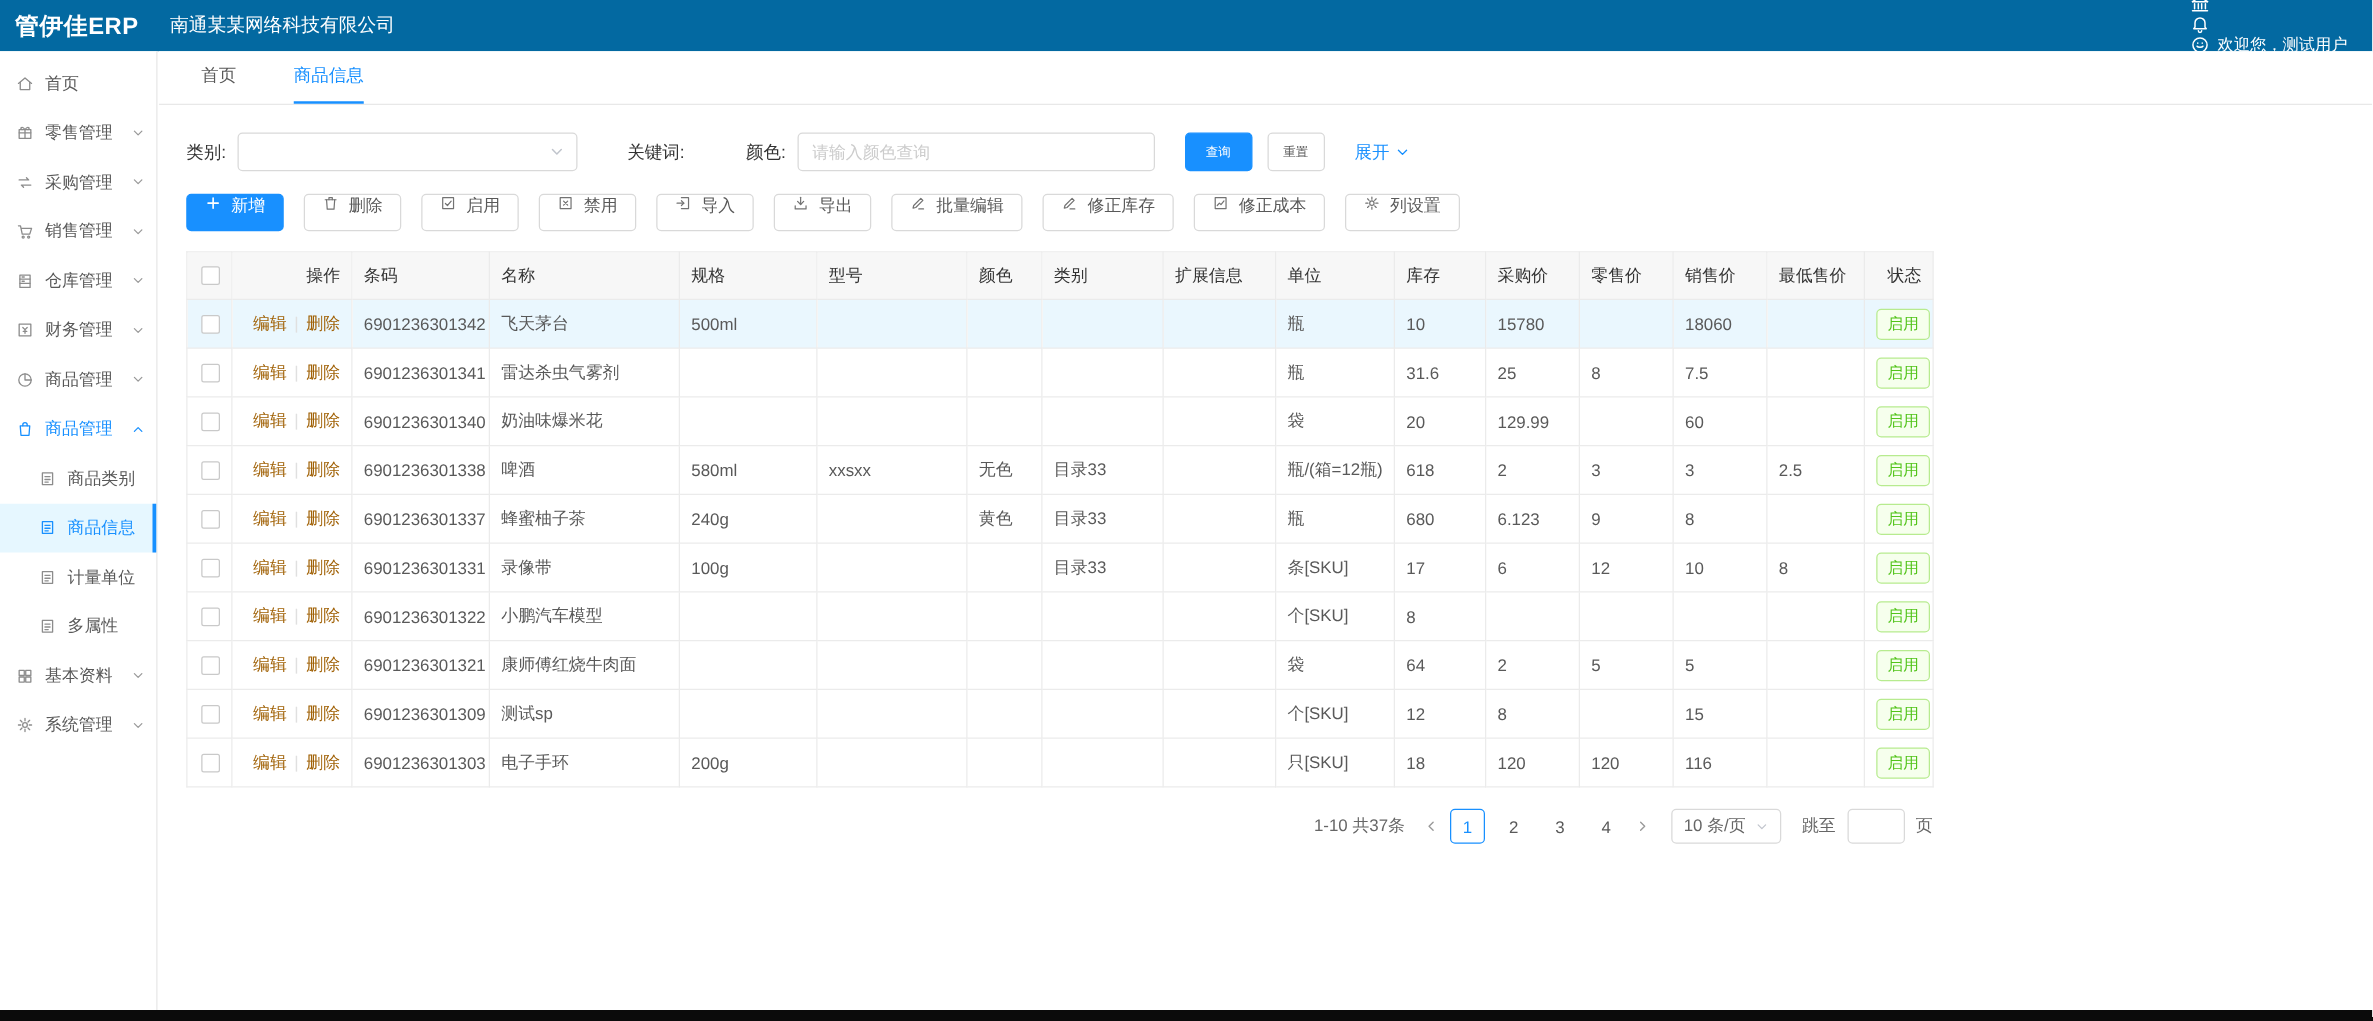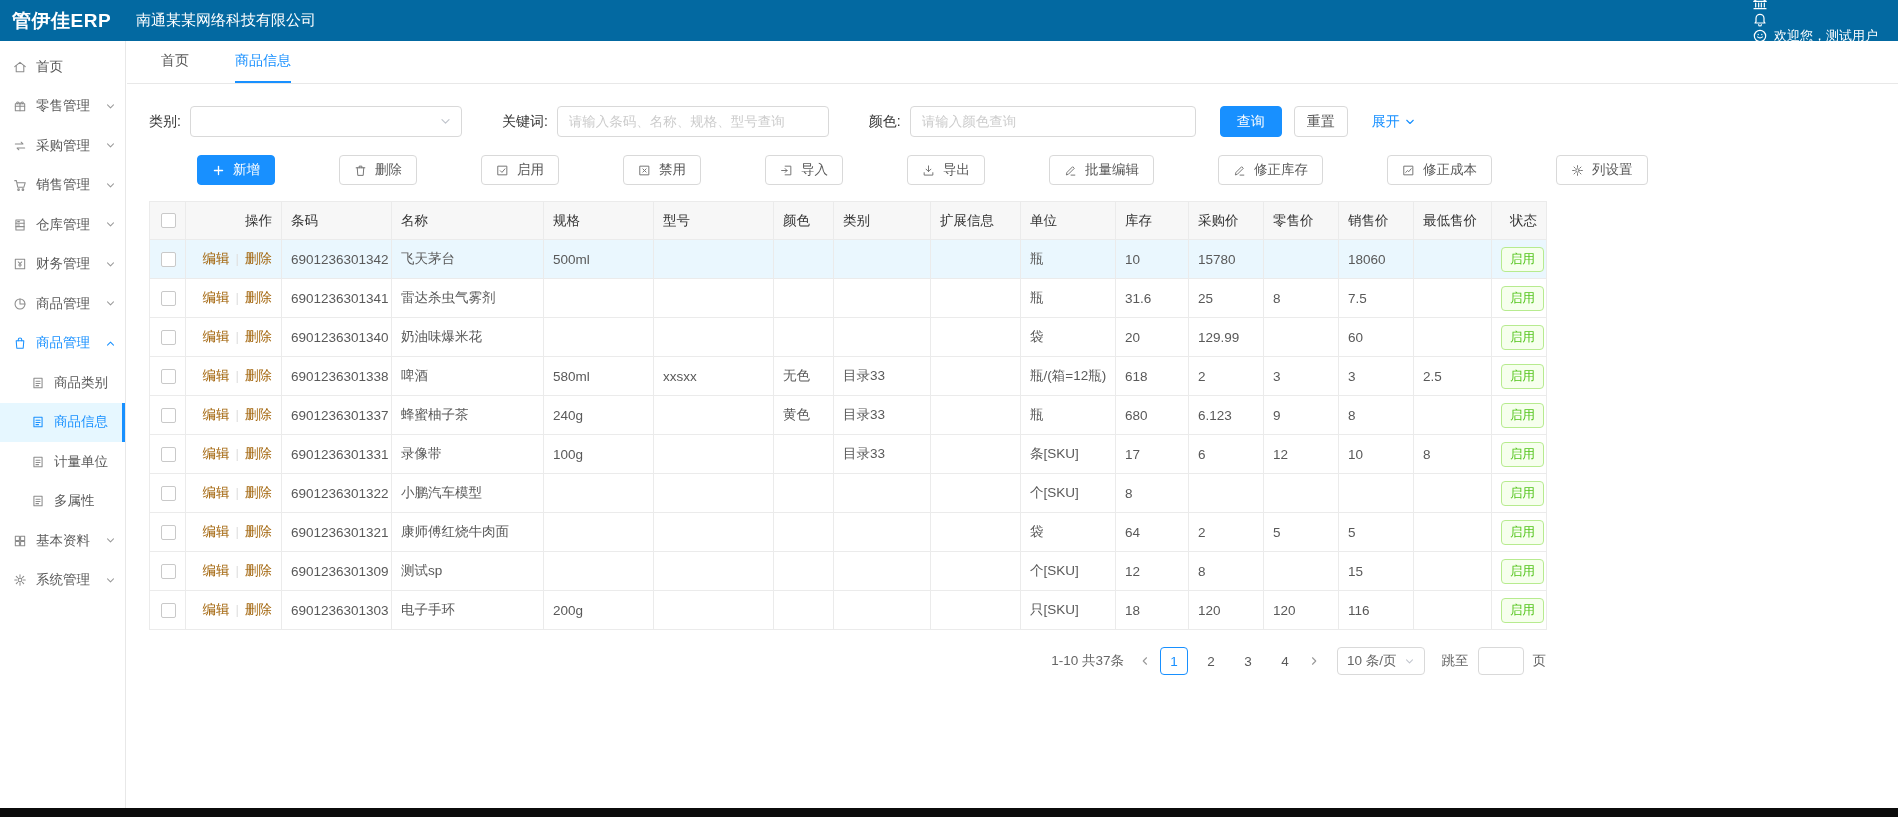--- a/index.html
+++ b/index.html
@@ -42,29 +42,29 @@
   
   .filter-row { display:flex; align-items:center; font-size:14px; color:#333; }
   .f-label { margin-right:9px; white-space:nowrap;text-align:right; }
   .select-box { width:272px; height:31px; border:1px solid #d9d9d9; border-radius:4px; position:relative; background:#fff; cursor:pointer; }
   .select-box .chev { position:absolute; right:9px; top:8px; color:#c0c4cc; }
   .select-box .chev svg { width:13px; height:13px; }
   .text-input { height:31px; border:1px solid #d9d9d9; border-radius:4px; padding:0 11px; font-size:13.5px; color:#333; outline:none; }
   .text-input::placeholder { color:#ccc; }
   .gap-lg { width:40px; }
   .gap-md { width:12px; }
-  .btn { height:31px; border-radius:4px; font-size:14px; cursor:pointer; font-family:inherit;text-align:right; }
+  .btn { height:31px; border-radius:4px; font-size:10px; cursor:pointer; font-family:inherit;text-align:right; }
   .btn-primary { background:#1890ff; border:1px solid #1890ff; color:#fff; padding:0 16px; }
   .btn-plain { background:#fff; border:1px solid #d9d9d9; color:#595959; padding:0 12px; }
   .expand-link { color:#1890ff; display:flex; align-items:center; gap:4px; cursor:pointer; font-size:14px; }
   .expand-link .ic svg { width:12px; height:12px; }
 
   
   .toolbar { display:flex; gap:16px; margin-top:18px; }
-  .tb-btn { height:30px; display:inline-flex; align-items:center; gap:8px; padding:0 14px; border:1px solid #d9d9d9; border-radius:4px; background:#fff; color:#595959; font-size:13.5px; cursor:pointer; font-family:Liberation Sans, sans-serif;margin-left:48px; }
+  .tb-btn { height:30px; display:inline-flex; gap:8px; padding:0 14px; border:1px solid #d9d9d9; border-radius:4px; background:#fff; color:#595959; font-size:13.5px; cursor:pointer; font-family:Liberation Sans, sans-serif; }
   .tb-btn .ic { color:#737373; }
   .tb-btn .ic svg { width:13px; height:13px; }
   .tb-btn.primary { background:#1890ff; border-color:#1890ff; color:#fff; }
   .tb-btn.primary .ic { color:#fff; }
 
   
   table.grid { margin-top:16px; border-collapse:collapse; table-layout:fixed; width:1397px; font-size:13.5px; color:#595959; background:#fff; }
   .grid th, .grid td { border:1px solid #ebebeb; padding:0 9px; text-align:left; font-weight:normal; overflow:hidden; white-space:nowrap; }
   .grid thead th { background:#f7f7f7; color:#333; height:38px; }
   .grid tbody td { height:39px; }
@@ -355,21 +355,20 @@
         <span class="f-label">类别:</span>
         <span class="select-box">
           <span class="chev ic">
               <svg viewBox="0 0 24 24" style="stroke-width:2.2">
                 <path d="M5.5 8.5 12 15l6.5-6.5"></path>
               </svg>
             </span>
         </span>
         <span class="gap-lg"></span>
         <span class="f-label">关键词:</span>
-        <input class="text-input" style="width: 272px;" placeholder="请输入条码、名称、规格、型号查询">
         <span class="gap-lg"></span>
         <span class="f-label">颜色:</span>
         <input class="text-input" style="width: 286px;" placeholder="请输入颜色查询">
         <span class="gap-md"></span>
           <span class="gap-md"></span>
         <button class="btn btn-primary">查询</button>
         <span class="gap-md"></span>
         <button class="btn btn-plain">重置</button>
         <span class="gap-md"></span>
           <span class="gap-md"></span>

